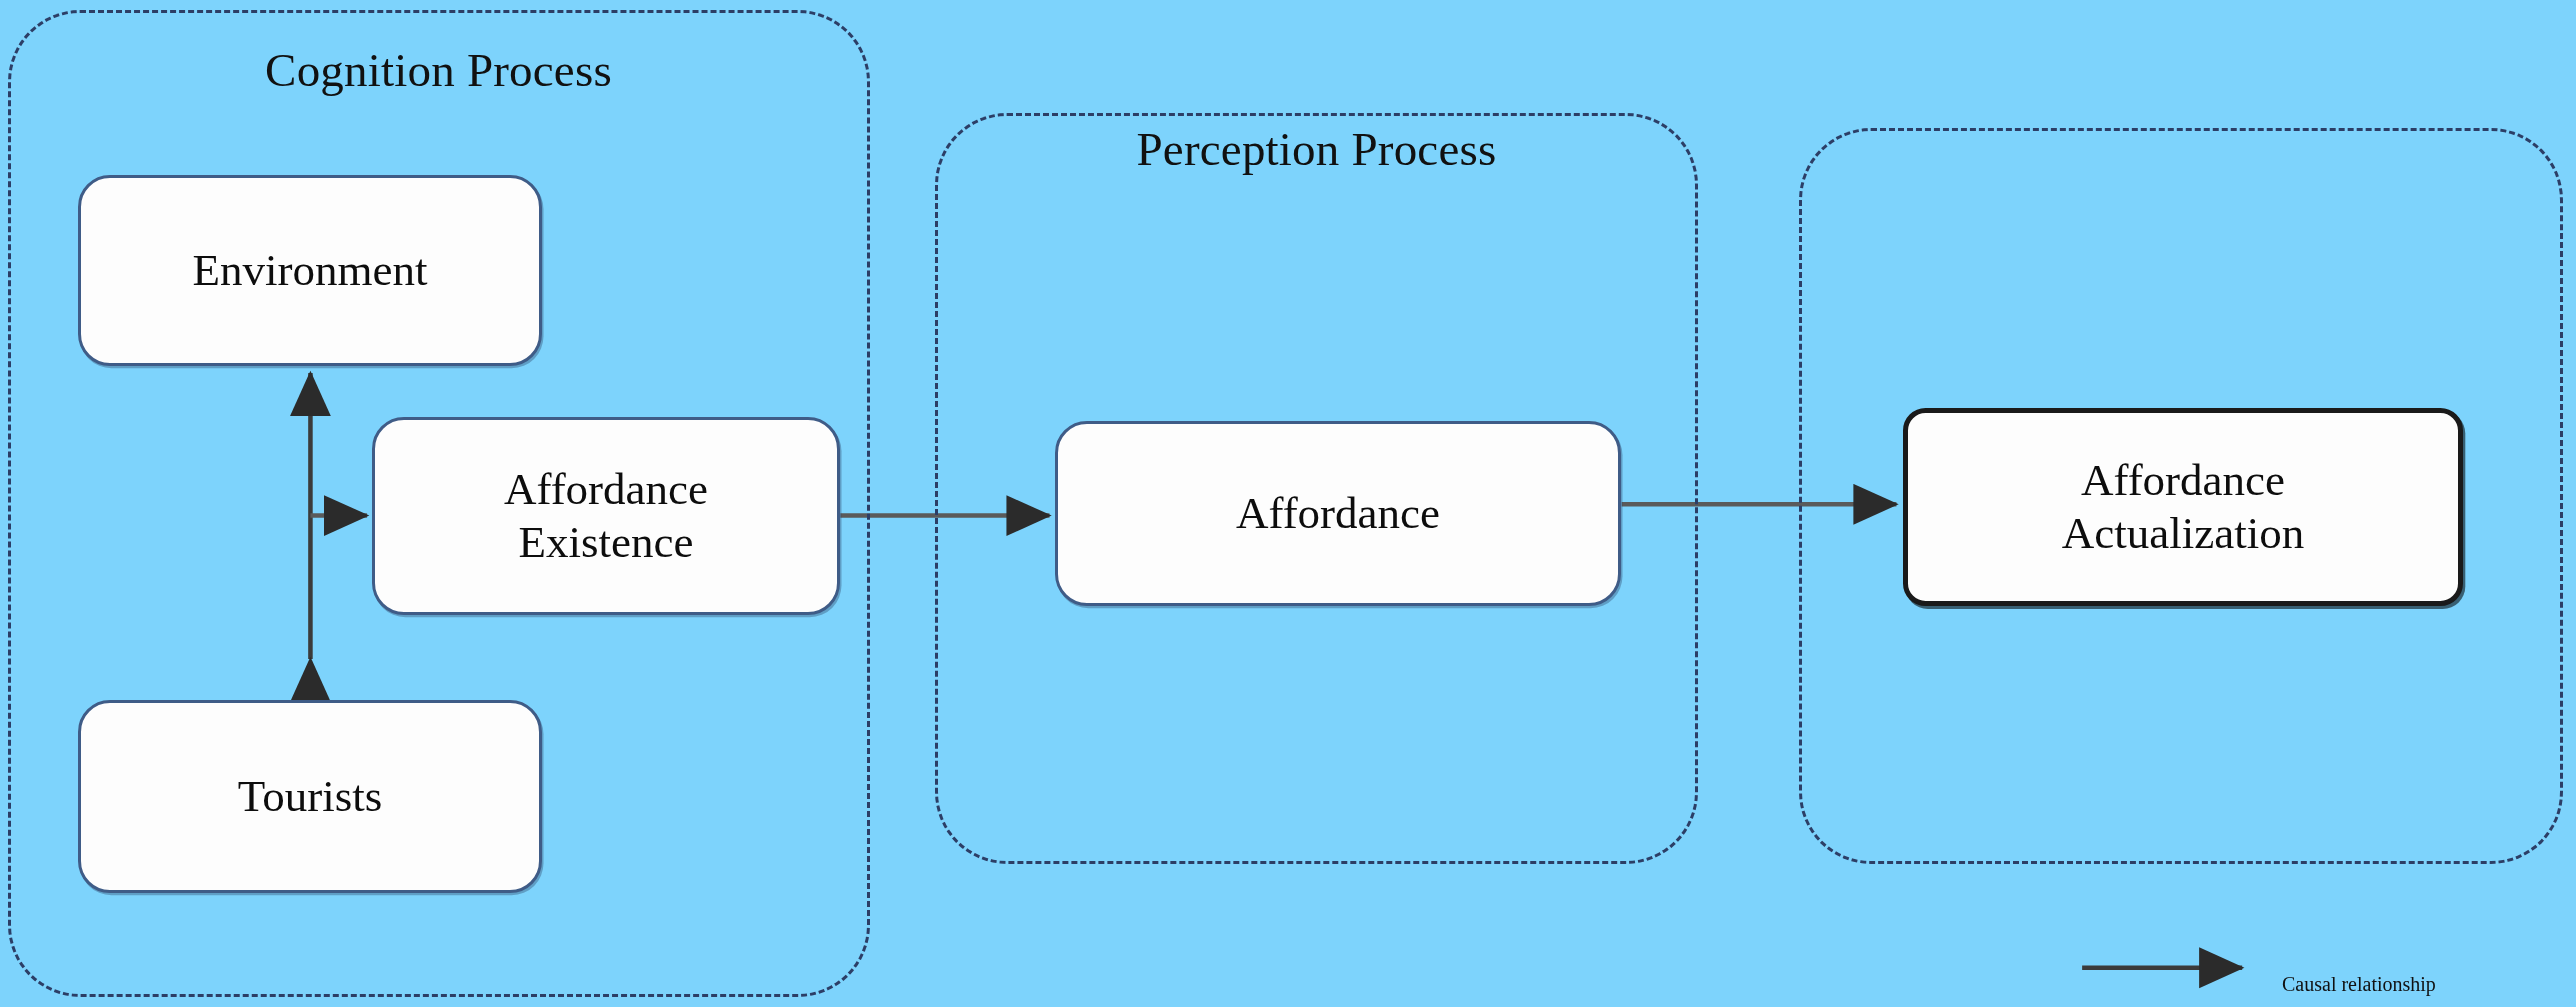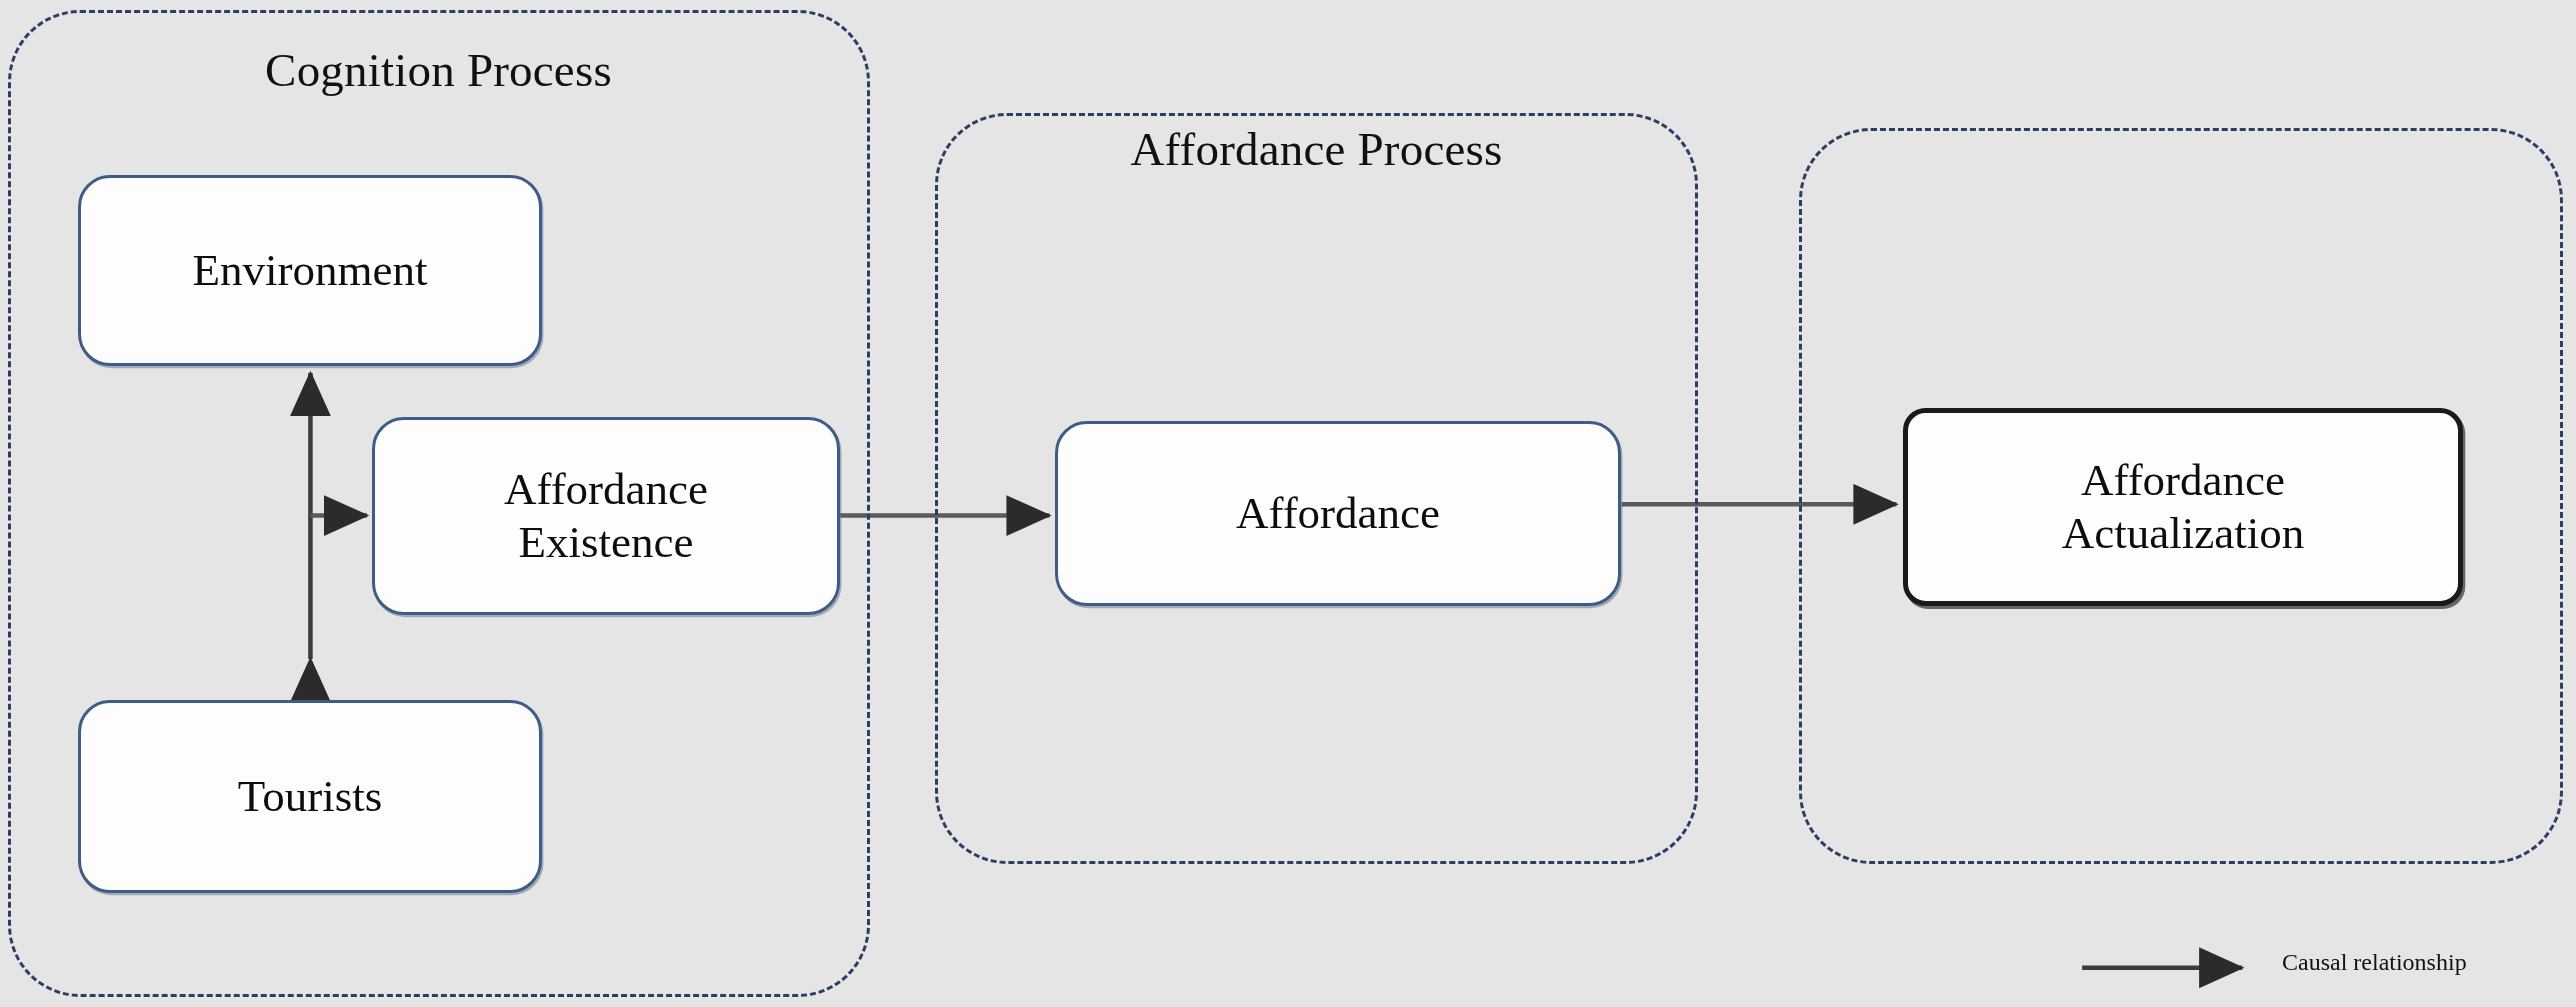--- a/index.html
+++ b/index.html
@@ -1,17 +1,17 @@
 <!DOCTYPE html>
 <html style="font-size:12px"><head>
 <meta charset="utf-8">
 <style>
   html,body{margin:0;padding:0;background:#ffffff;}
   body{width:2576px;height:1007px;font-family:"Liberation Serif",serif;color:#111;}
-  #stage{position:relative;width:2576px;height:1007px;overflow:hidden;background:#e5e5e5;}
+  #stage{position:relative;width:2576px;height:1007px;overflow:hidden;background:#7dd3fc;}
 
   
   .group{
     position:absolute;
     border:3.8px dashed #2c3e66;
     border-radius:72px;
     background:transparent;
     box-sizing:border-box;
   }
   .group-title{
@@ -52,24 +52,25 @@
   .svg-layer{position:absolute;left:0;top:0;width:2576px;height:1007px;pointer-events:none;}
 
   
   .legend{
     position:absolute;
     display:flex;
     align-items:center;
     gap:26px;
   }
   .legend-label{
-    font-size:24px;
+    font-size:20px;
     color:#111;
     white-space:nowrap;
     line-height:1;
+    margin-top:24px;
   }
 </style>
 </head>
 <body>
 
 <div id="stage">
 
   <svg class="svg-layer" viewBox="0 0 3412 1334" width="2576" height="1007" xmlns="http://www.w3.org/2000/svg">
     <defs>
       <marker id="ah" markerWidth="12" markerHeight="12" refX="9.5" refY="4.5" orient="auto" markerUnits="strokeWidth">
@@ -98,21 +99,21 @@
 
     <g>
       <line x1="2758" y1="1282" x2="2970" y2="1282" stroke="#3b3b3b" stroke-width="6" marker-end="url(#ah)"></line>
     </g>
   </svg>
 
   <div class="group" style="left:7.5px;top:9.8px;width:862px;height:987px;"></div>
   <div class="group-title" style="left:7.5px;top:47px;width:862px;">Cognition Process</div>
 
   <div class="group" style="left:935px;top:113px;width:763px;height:751px;"></div>
-  <div class="group-title" style="left:935px;top:126px;width:763px;">Affordance Process</div>
+  <div class="group-title" style="left:935px;top:126px;width:763px;">Perception Process</div>
 
   <div class="group" style="left:1799px;top:128px;width:764px;height:736px;"></div>
 
   <div class="node" style="left:78px;top:175px;width:464px;height:191px;">
     <span>Environment</span>
   </div>
 
   <div class="node" style="left:372px;top:417px;width:468px;height:198px;">
     <div>
       <span>Affordance</span>

